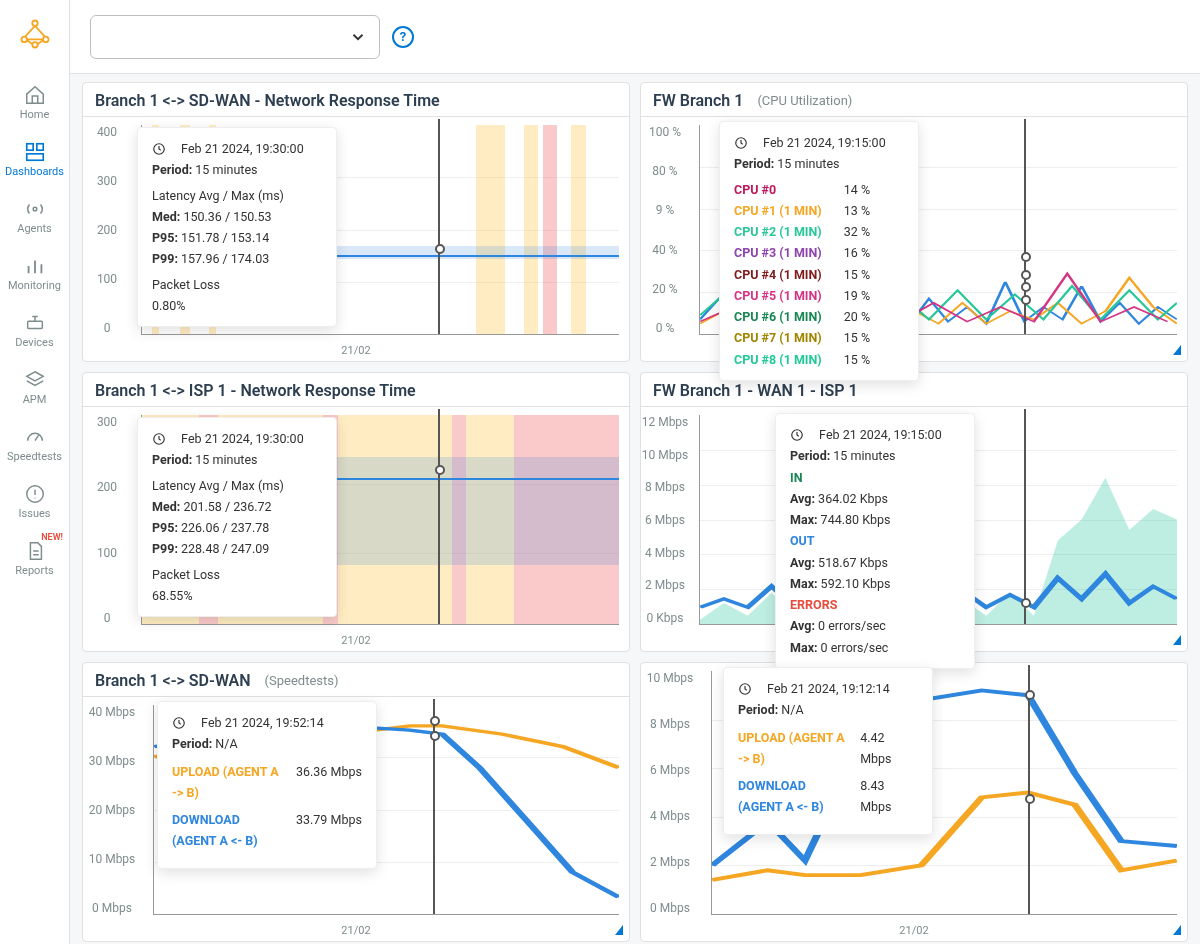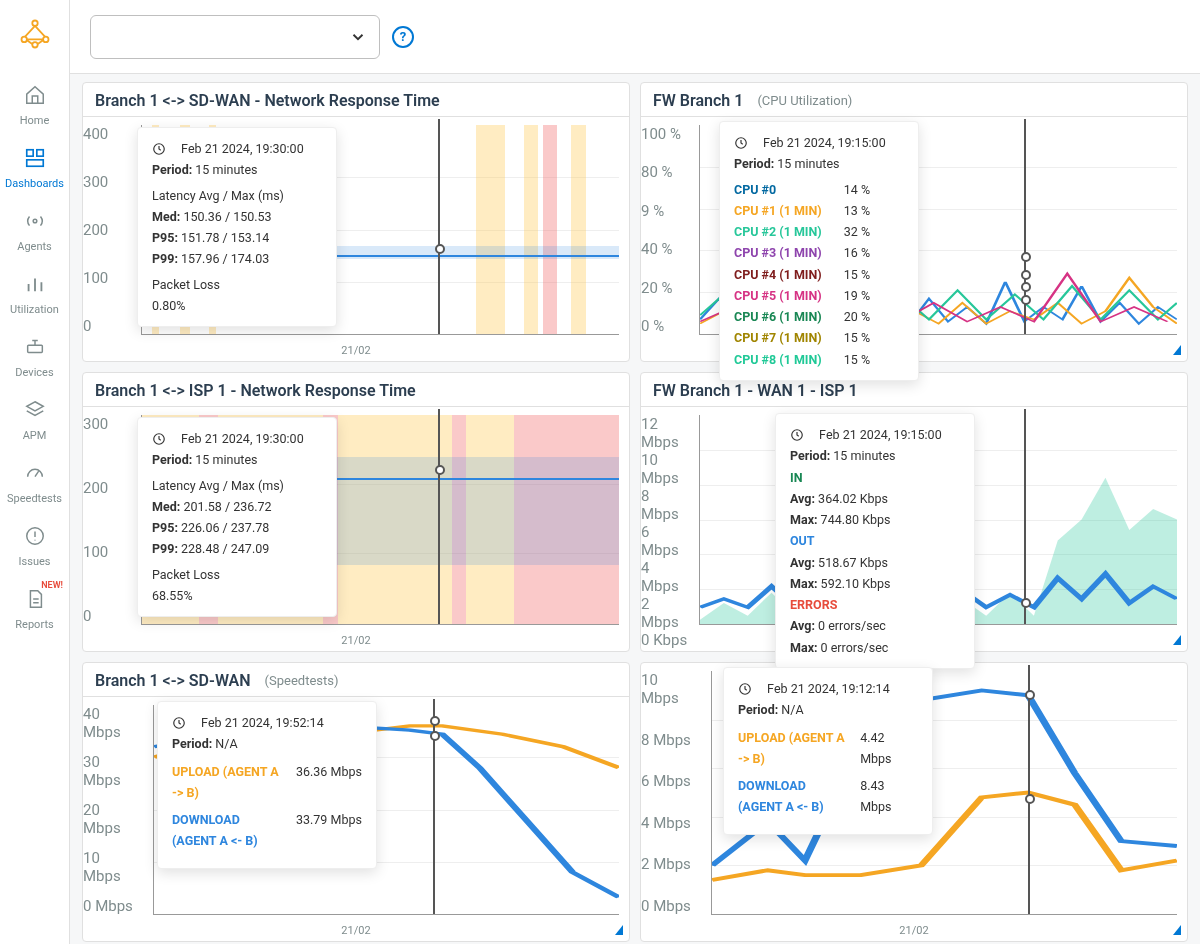--- a/index.html
+++ b/index.html
@@ -20,42 +20,42 @@
     --card-bg: #ffffff;
     --page-bg: #f6f7f8;
   }
   * { box-sizing: border-box; }
   html, body { margin:0; padding:0; font-family: -apple-system, Segoe UI, Roboto, sans-serif; font-size:13px; color:var(--text); background:var(--page-bg); }
   body { width:1200px; height:944px; overflow:hidden; position:relative; }
 
   
   .sidebar { position:absolute; left:0; top:0; bottom:0; width:var(--sidebar-w); background:#fff; border-right:1px solid var(--border); display:flex; flex-direction:column; align-items:center; }
   .logo { width:40px; height:40px; margin:14px 0 20px; display:flex; align-items:center; justify-content:center; }
-  .nav-item { width:100%; padding:10px 0; display:flex; flex-direction:column; align-items:center; gap:8px; cursor:pointer; position:relative; }
+  .nav-item { width:100%; padding:10px 0; display:flex; flex-direction:column; align-items:center; gap:2px; cursor:pointer; position:relative; }
   .nav-item .lbl { font-size:11px; color:var(--muted); }
   .nav-item.active .lbl { color:var(--accent); }
   .nav-item.active { color:var(--accent); }
   .nav-icon { width:22px; height:22px; display:flex; align-items:center; justify-content:center; color:var(--muted); }
   .nav-item.active .nav-icon { color:var(--accent); }
   .nav-badge { position:absolute; top:2px; right:6px; font-size:9px; color:#e74c3c; font-weight:600; }
 
   
   .topbar { position:absolute; left:var(--sidebar-w); top:0; right:0; height:74px; background:#fff; border-bottom:1px solid var(--border); display:flex; align-items:center; padding:0 20px; gap:12px; }
   .select { height:44px; width:290px; border:1.5px solid #bfbfbf; border-radius:6px; background:#fff; display:flex; align-items:center; justify-content:flex-end; padding:0 12px; cursor:pointer; }
   .chev { width:18px; height:18px; }
   .help-btn { width:22px; height:22px; border:2px solid var(--accent); border-radius:50%; display:flex; align-items:center; justify-content:center; color:var(--accent); font-weight:700; font-size:13px; cursor:pointer; }
 
   
   .main { position:absolute; left:var(--sidebar-w); top:74px; right:0; bottom:0; padding:8px 12px; display:grid; grid-template-columns: 1fr 1fr; grid-auto-rows: 280px; gap:10px; overflow:hidden; }
   .card { background:var(--card-bg); border:1px solid var(--border); border-radius:4px; display:flex; flex-direction:column; position:relative; overflow:visible; }
   .card-head { padding:8px 12px 6px; border-bottom:1px solid var(--border); display:flex; align-items:center; gap:14px; }
   .card-title { font-size:16px; font-weight:600; }
   .card-sub { font-size:13px; color:var(--muted); }
   .chart-area { flex:1; position:relative; padding:8px 10px 6px 60px; }
-  .y-axis { position:absolute; left:0; top:8px; bottom:26px; width:54px; display:flex; flex-direction:column; justify-content:space-between; align-items:flex-start; padding-right:6px; font-size:15px; color:var(--muted); }
+  .y-axis { position:absolute; left:0; top:8px; bottom:26px; width:54px; display:flex; flex-direction:column; justify-content:space-between; align-items:center; padding-right:6px; font-size:12px; color:var(--muted); }
   .x-label { position:absolute; left:0; right:0; bottom:4px; text-align:center; font-size:11px; color:var(--muted); }
   .plot { position:absolute; left:58px; right:10px; top:8px; bottom:26px; border-left:1px solid #999; border-bottom:1px solid #999; background:#fff; }
   .grid-h { position:absolute; left:0; right:0; height:0; border-top:1px solid #eee; }
   .expand-tri { position:absolute; right:6px; bottom:6px; width:0; height:0; border-left:8px solid transparent; border-right:0; border-bottom:10px solid var(--accent); cursor:pointer; }
 
   
   .tip { position:absolute; background:#fff; border:1px solid #eee; border-radius:4px; box-shadow:0 4px 14px rgba(0,0,0,0.12); padding:10px 14px; font-size:12.5px; z-index:10; color:#333; line-height:1.7; min-width:200px; }
   .tip .row { display:flex; align-items:center; gap:6px; }
   .tip .clock { width:14px; height:14px; }
   .tip .series-lbl { font-weight:700; }
@@ -117,21 +117,21 @@
         </svg>
       </span>
     <span class="lbl">Agents</span>
   </div>
   <div class="nav-item">
     <span class="nav-icon">
         <svg width="22" height="22" viewBox="0 0 24 24" fill="none" stroke="currentColor" stroke-width="2">
           <path d="M5 20 V12 M12 20 V6 M19 20 V10"></path>
         </svg>
       </span>
-    <span class="lbl">Utilization</span>
+    <span class="lbl">Monitoring</span>
   </div>
   <div class="nav-item">
     <span class="nav-icon">
         <svg width="22" height="22" viewBox="0 0 24 24" fill="none" stroke="currentColor" stroke-width="1.6">
           <rect x="4" y="10" width="16" height="8" rx="1"></rect>
           <path d="M12 10 V5 M9 5 h6"></path>
         </svg>
       </span>
     <span class="lbl">Devices</span>
   </div>
@@ -268,21 +268,21 @@
     </div>
     <div class="expand-tri"></div>
     <div class="tip" style="left:78px; top:4px;" id="cpu-tip">
       <div class="row"><svg class="clock" viewBox="0 0 24 24" fill="none" stroke="#333" stroke-width="2">
               <circle cx="12" cy="12" r="9"></circle>
               <path d="M12 7v5l3 2"></path>
             </svg>&nbsp;<span>Feb 21 2024, 19:15:00</span></div>
       <div><b>Period:</b> <span>15 minutes</span></div>
       <div class="tip-table" style="margin-top:4px">
         <div id="cpu-lbls">
-              <div class="series-lbl" style="color: #0369a1;">CPU #0</div>
+              <div class="series-lbl" style="color: #be185d;">CPU #0</div>
               <div class="series-lbl" style="color: rgb(245, 166, 35);">CPU #1 (1 MIN)</div>
               <div class="series-lbl" style="color: rgb(39, 199, 154);">CPU #2 (1 MIN)</div>
               <div class="series-lbl" style="color: rgb(142, 68, 173);">CPU #3 (1 MIN)</div>
               <div class="series-lbl" style="color: rgb(127, 29, 29);">CPU #4 (1 MIN)</div>
               <div class="series-lbl" style="color: rgb(214, 51, 132);">CPU #5 (1 MIN)</div>
               <div class="series-lbl" style="color: rgb(25, 135, 84);">CPU #6 (1 MIN)</div>
               <div class="series-lbl" style="color: rgb(160, 133, 0);">CPU #7 (1 MIN)</div>
               <div class="series-lbl" style="color: rgb(32, 201, 151);">CPU #8 (1 MIN)</div>
             </div>
             <div class="col-val" id="cpu-vals">

